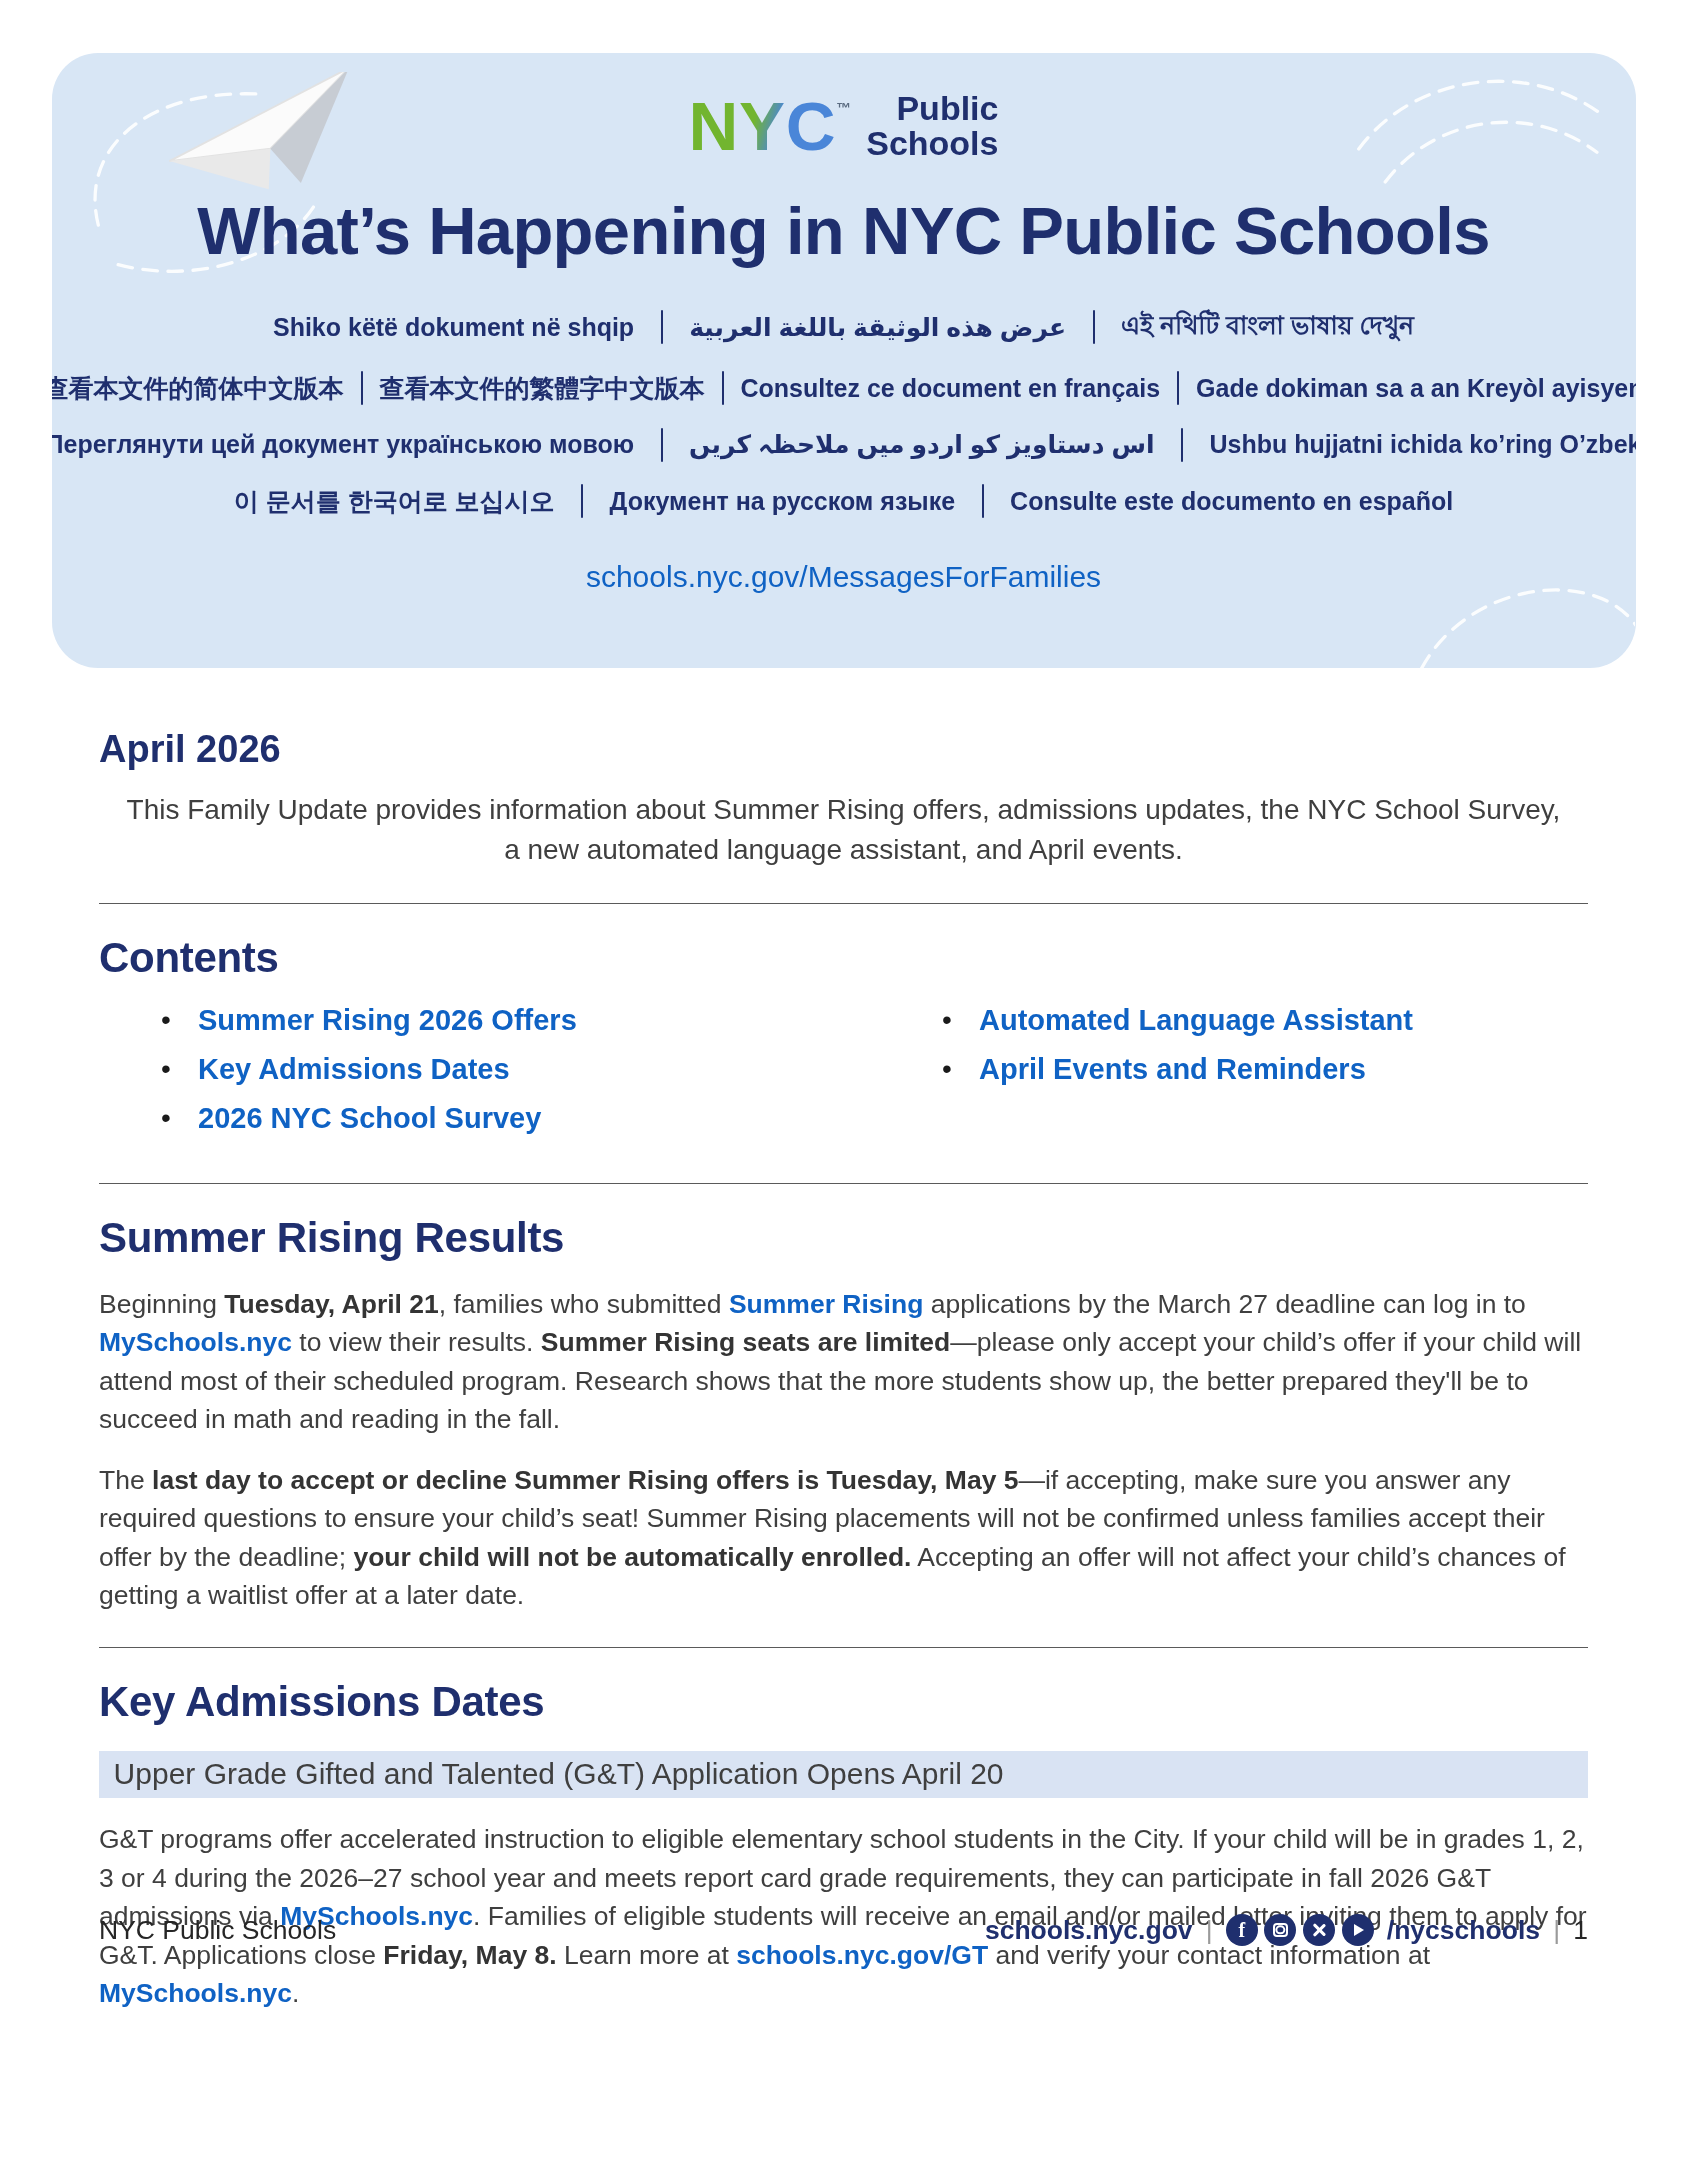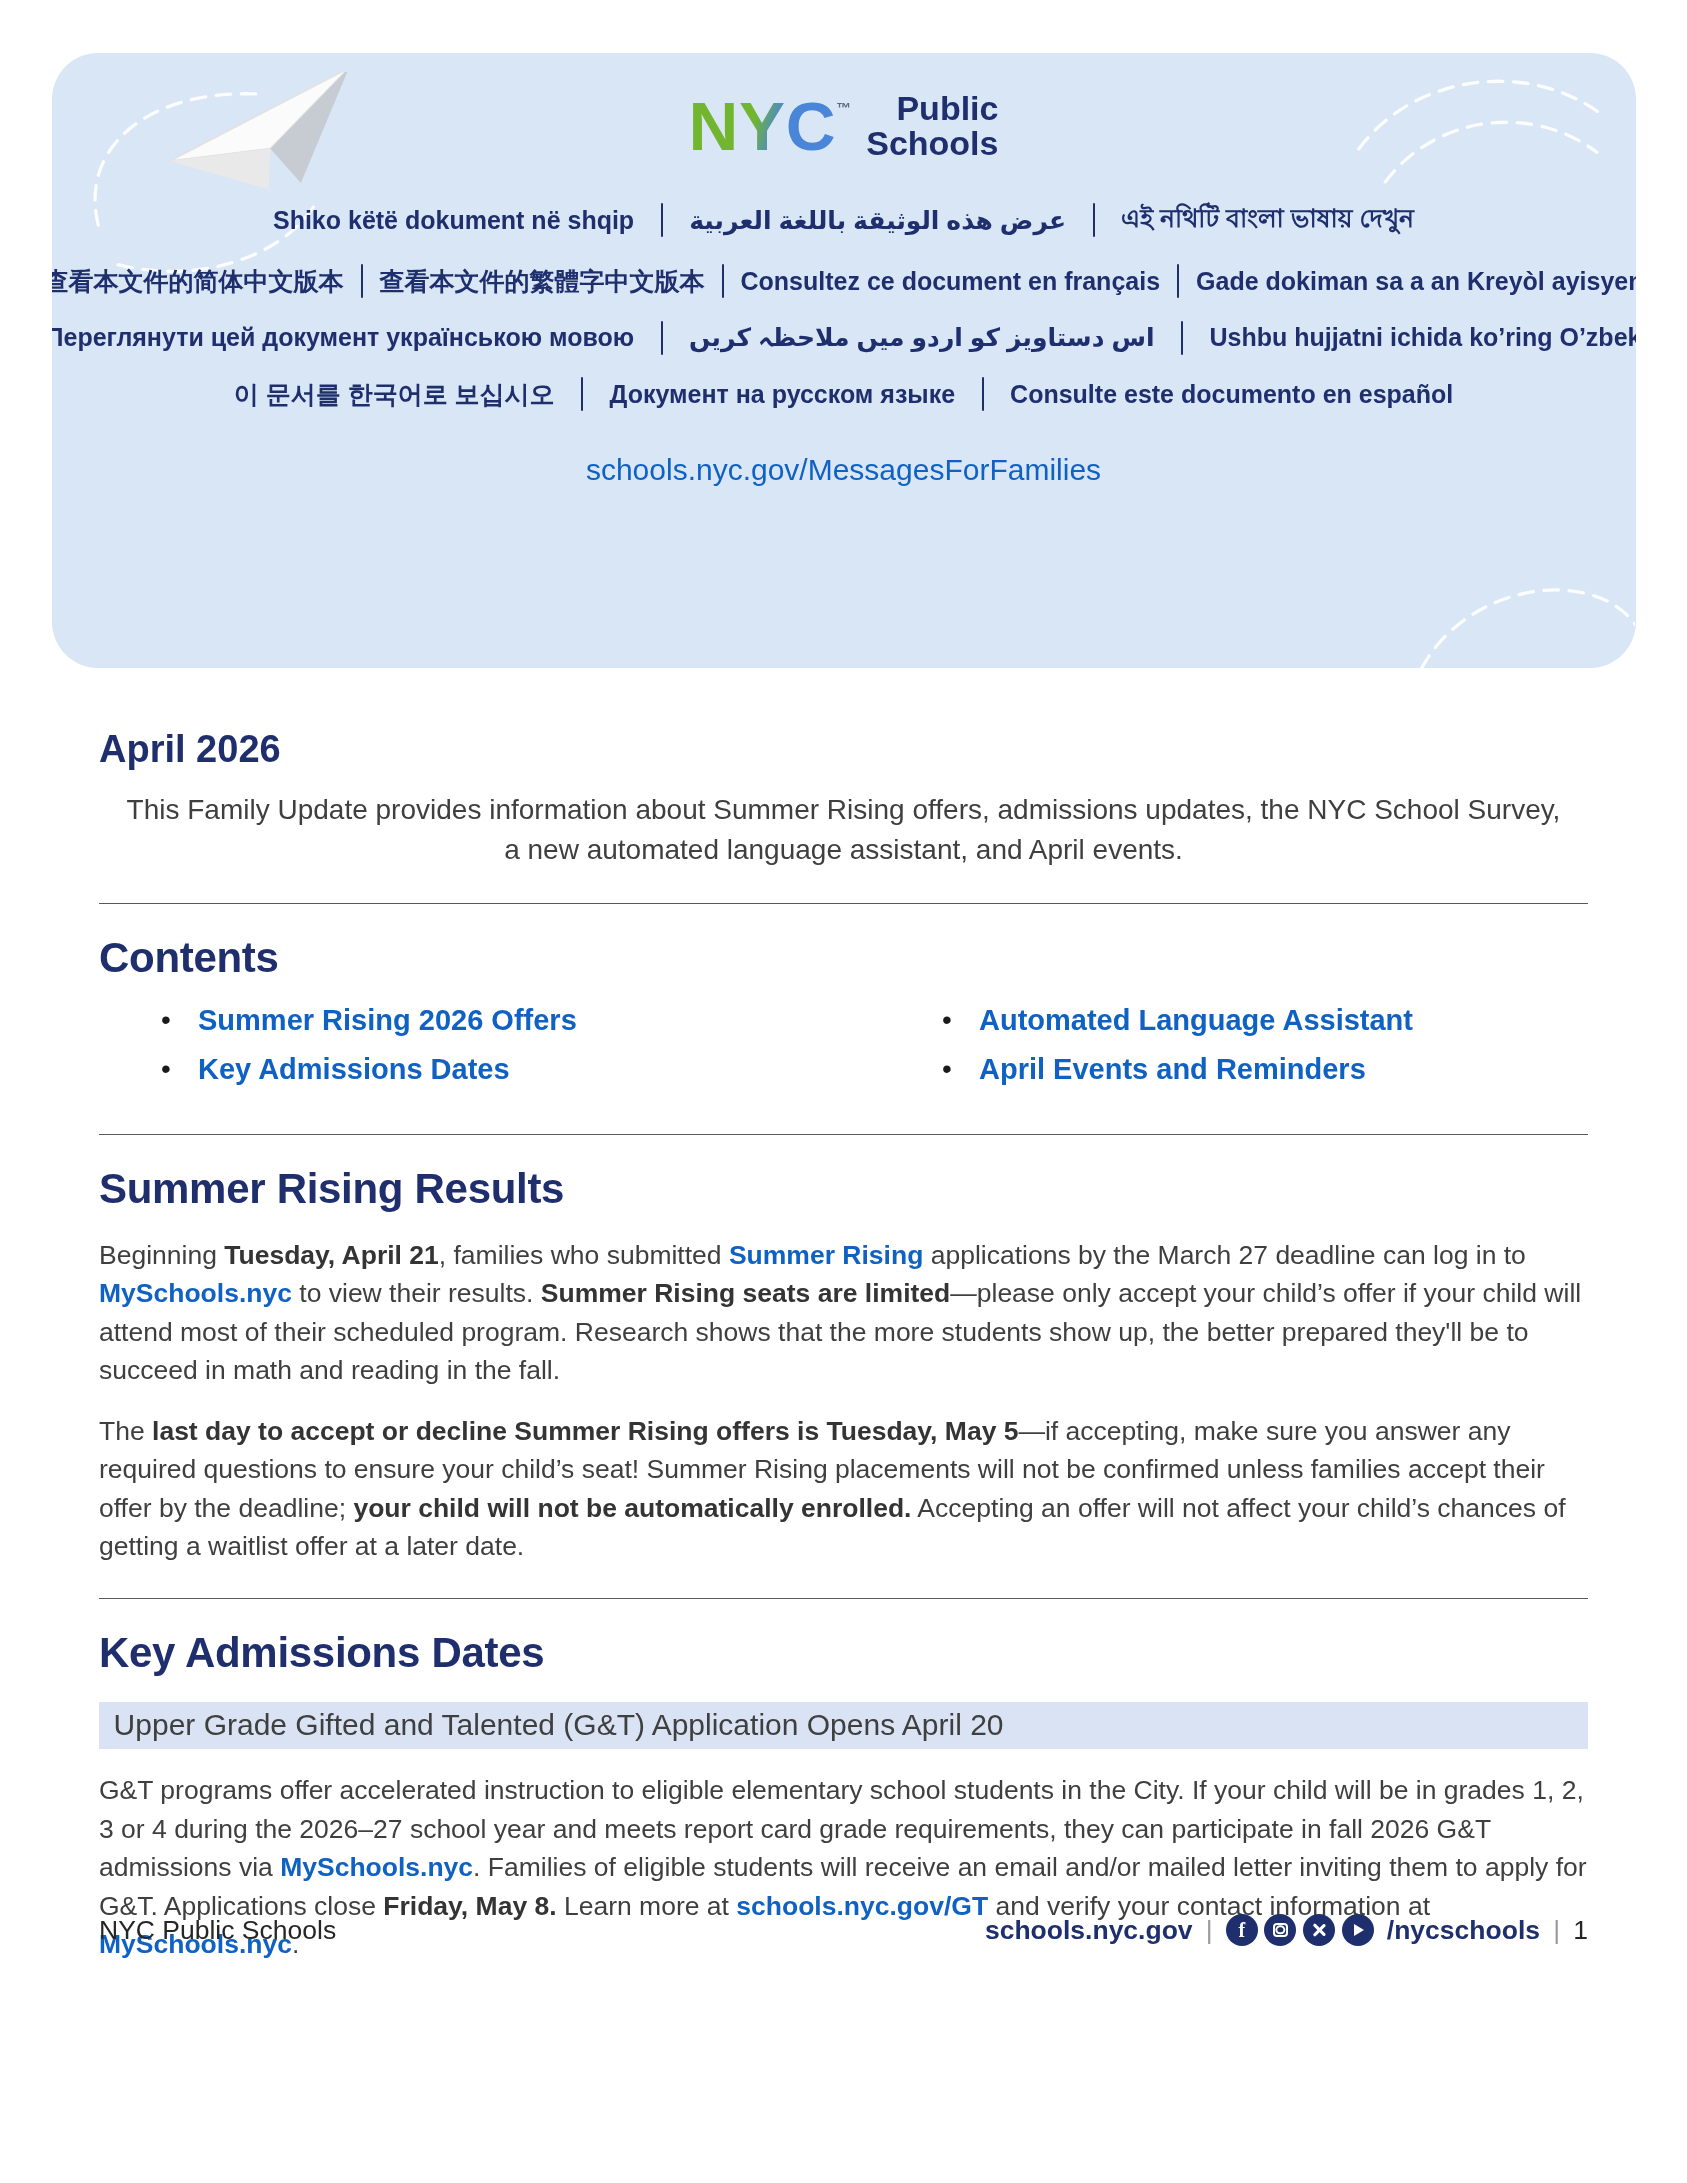--- a/index.html
+++ b/index.html
@@ -110,20 +110,21 @@
     </svg>
 
     <div class="logo">
       <span class="logo-nyc"><span class="logo-n">N</span><span class="logo-y">Y</span><span class="logo-c">C</span><span class="logo-tm">™</span></span>
       <span class="logo-text">
         <div>Public</div>
         <div>Schools</div>
       </span>
     </div>
 
+    <h1 class="hero-title">What’s Happening in NYC Public Schools</h1>
 
     <nav class="langs">
       <div class="lang-row">
         <a class="lang" dir="auto">Shiko këtë dokument në shqip</a>
         <span class="lang-sep"></span>
         <a class="lang" dir="auto">عرض هذه الوثيقة باللغة العربية</a>
         <span class="lang-sep"></span>
         <a class="lang" dir="auto">এই নথিটি বাংলা ভাষায় দেখুন</a>
       </div>
       <div class="lang-row tight">
@@ -159,20 +160,21 @@
     <h2 class="issue-month">April 2026</h2>
     <p class="summary">This Family Update provides information about Summer Rising offers, admissions updates, the NYC School Survey, a new automated language assistant, and April events.</p>
 
     <hr class="rule">
 
     <h3 class="section-heading">Contents</h3>
     <div class="contents-cols">
       <ul class="col-left">
         <li><a class="toc-link">Summer Rising 2026 Offers</a></li>
         <li><a class="toc-link">Key Admissions Dates</a></li>
+        <li><a class="toc-link">2026 NYC School Survey</a></li>
       </ul>
       <ul class="col-right">
         <li><a class="toc-link">Automated Language Assistant</a></li>
         <li><a class="toc-link">April Events and Reminders</a></li>
       </ul>
     </div>
 
     <hr class="rule">
 
     <h3 class="section-heading">Summer Rising Results</h3>

